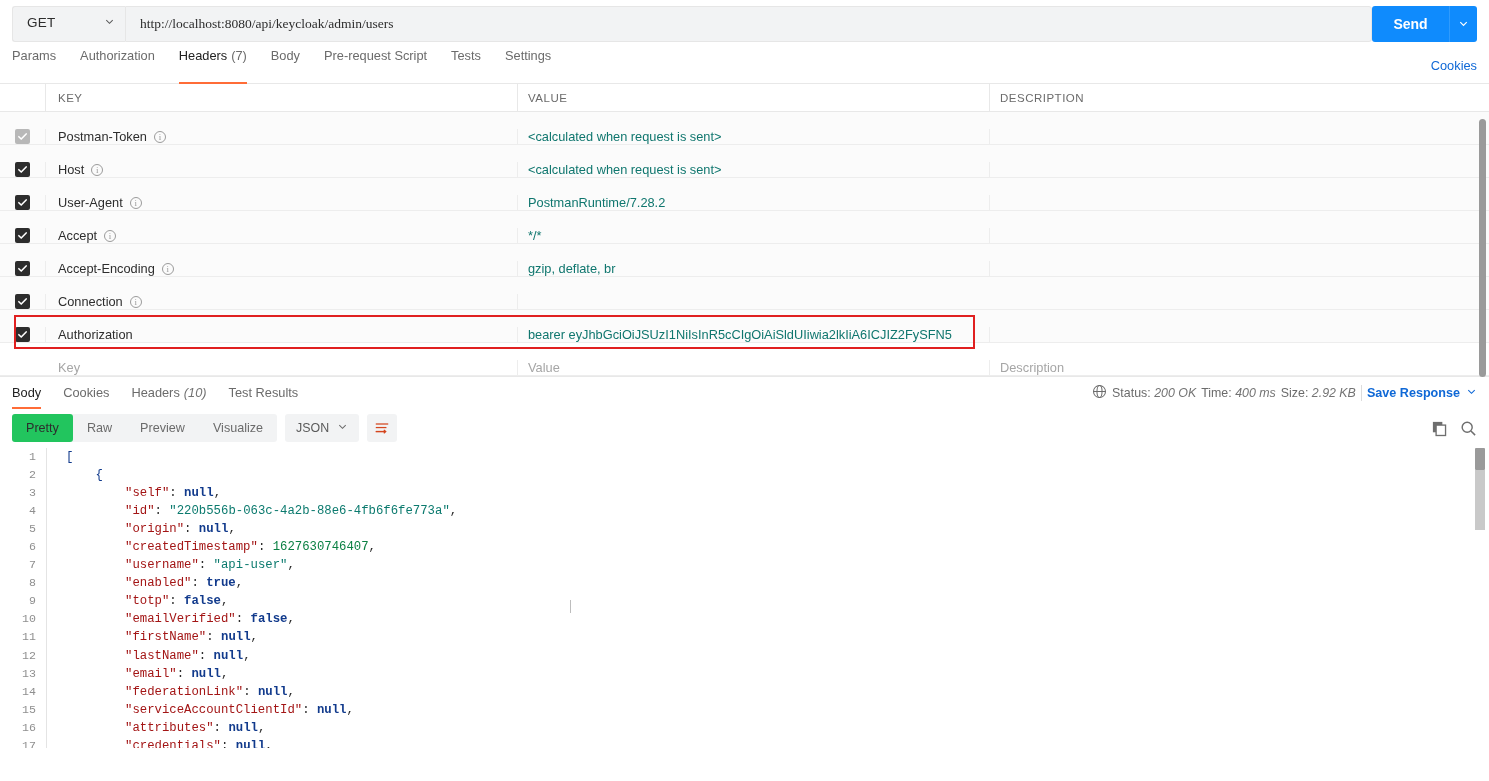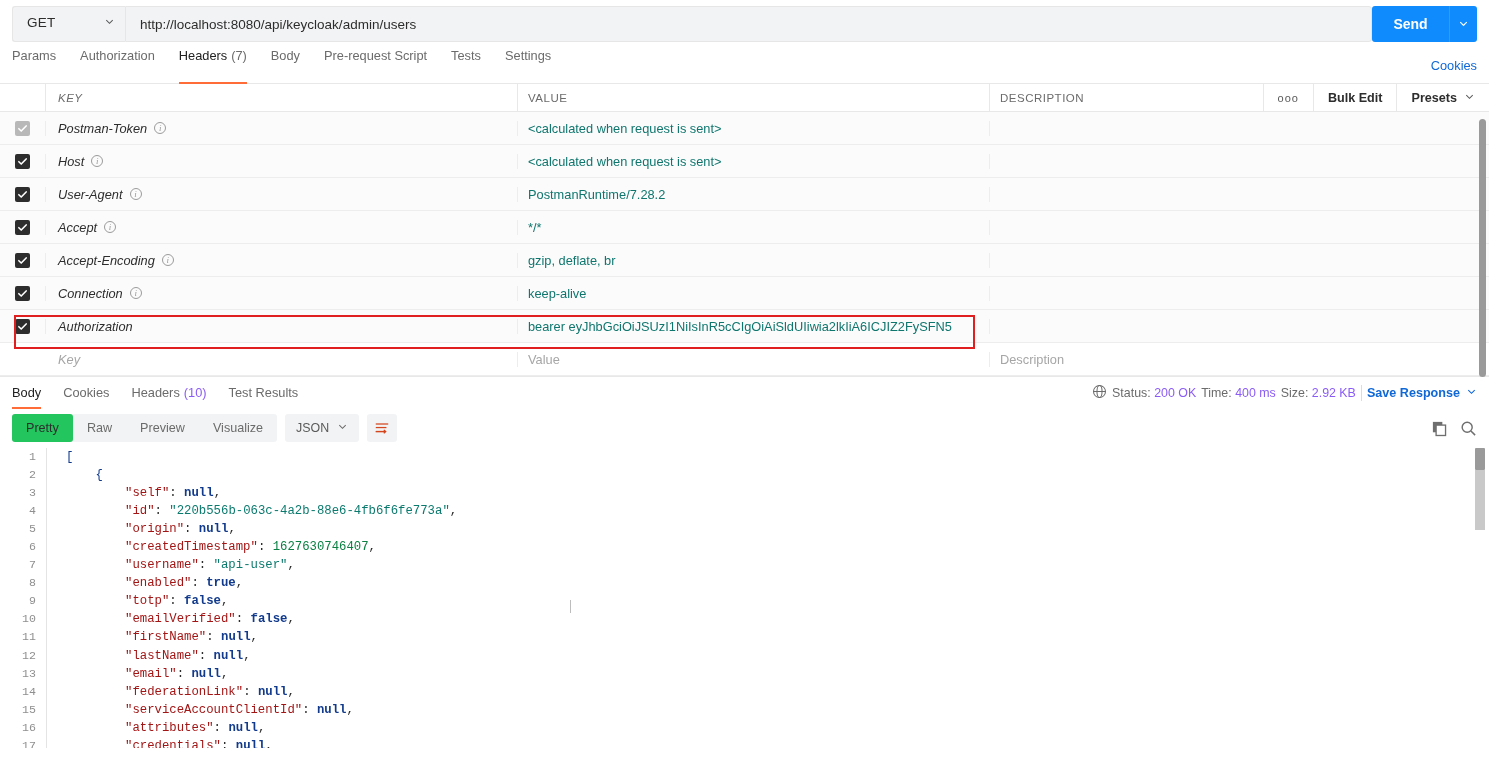--- a/index.html
+++ b/index.html
@@ -37,21 +37,21 @@
     flex: 1; height: 36px;
     background: #f2f3f4;
     border: 1px solid #e6e6e6;
     border-radius: 0 3px 3px 0;
     display: flex; align-items: center;
     padding: 0 12px;
   }
   .url-input {
     width: 100%; border: none; outline: none; background: transparent;
     font-size: 13.5px; color: #2d2d2d;
-    font-family: Liberation Sans, sans-serif;
+    font-family: Liberation Serif, serif;
   }
   .send-group { display: flex; margin-left: 0; border-radius: 6px; }
   .send-btn {
     background: #0f8bfd; color: #fff;
     border: none; border-radius: 3px 0 0 3px;
     height: 36px; width: 77px;
     font-size: 14px; font-weight: bold;
     cursor: pointer;
     font-family: "Liberation Sans", sans-serif;
   }
@@ -94,21 +94,21 @@
 
   
   .kv-section { position: relative; }
   .kv-head {
     display: flex; align-items: stretch;
     height: 28px;
     border-bottom: 1px solid #e8e8e8;
     background: #fff;
   }
   .kv-row {
-    display: flex; align-items: center;
+    display: flex; align-items: flex-end;
     height: 33px;
     border-bottom: 1px solid #ededed;
     background: #fbfbfb;
   }
   .kv-row.blank { background: #fff; }
   .cb-cell {
     width: 46px; flex: 0 0 46px;
     display: flex; align-items: center; justify-content: center;
     border-right: 1px solid #ededed;
   }
@@ -121,21 +121,20 @@
   }
   .cb.disabled { background: #b8b8b8; }
   .cb svg { display: block; }
   .col-key {
     flex: 0 0 472px; width: 472px;
     display: flex; align-items: center;
     padding-left: 12px;
     border-right: 1px solid #ededed;
     font-size: 12.8px; color: #2d2d2d;
     gap: 7px;
-    font-style: italic;
   }
   .col-val {
     flex: 0 0 472px; width: 472px;
     display: flex; align-items: center;
     padding-left: 10px;
     border-right: 1px solid #ededed;
     font-size: 12.8px; color: #0f766e;
     white-space: nowrap; overflow: hidden;
   }
   .col-desc {
@@ -197,21 +196,21 @@
     display: flex; align-items: center;
     cursor: pointer; position: relative;
   }
   .resp-tab:first-child { padding-left: 0; }
   .resp-tab.active { color: #212121; }
   .resp-tab.active::after {
     content: ""; position: absolute;
     left: 0; right: 11px; bottom: 0;
     height: 2px; background: #ff6c37;
   }
-  .green { color: #8b5cf6; }
+  .green { color: #737373; font-style: italic; }
   .resp-meta {
     margin-left: auto; display: flex; align-items: center;
     gap: 5px; font-size: 12.4px; color: #6b6b6b;
   }
   .resp-meta .sep {
     width: 1px; height: 16px; background: #dcdcdc;
   }
   .save-resp { color: #0f68d6; font-weight: bold; font-size: 12.6px; cursor: pointer; display:flex; align-items:center; gap:6px;}
 
   .view-bar {
@@ -333,32 +332,20 @@
     <div class="cookies-link">Cookies</div>
   </div>
 
   <div class="kv-section">
 
     <div class="kv-head">
       <div class="cb-cell"></div>
       <div class="col-key">KEY</div>
       <div class="col-val">VALUE</div>
       <div class="col-desc">DESCRIPTION</div>
-      <div class="kv-actions">
-        <div class="kv-act dots">ooo</div>
-        <div class="kv-act">Bulk Edit</div>
-        <div class="kv-act">
-          <span>Presets</span>
-          <span class="caret">
-            <svg width="11" height="11" viewBox="0 0 12 12">
-                <path d="M2.5 4.5 L6 8 L9.5 4.5" fill="none" stroke="#5a5a5a" stroke-width="1.1"></path>
-              </svg>
-          </span>
-        </div>
-      </div>
     </div>
 
     <div class="kv-row">
       <div class="cb-cell">
         <div class="cb disabled">
           <svg width="11" height="11" viewBox="0 0 12 12">
               <path d="M2 6.2 L4.6 8.8 L10 3.2" fill="none" stroke="#fff" stroke-width="1.7" stroke-linecap="round" stroke-linejoin="round"></path>
             </svg>
         </div>
       </div>
@@ -439,21 +426,20 @@
         <div class="cb">
           <svg width="11" height="11" viewBox="0 0 12 12">
               <path d="M2 6.2 L4.6 8.8 L10 3.2" fill="none" stroke="#fff" stroke-width="1.7" stroke-linecap="round" stroke-linejoin="round"></path>
             </svg>
         </div>
       </div>
       <div class="col-key">
         <span>Connection</span>
         <span class="info-i">i</span>
       </div>
-      <div class="col-val">keep-alive</div>
       <div class="col-desc"></div>
     </div>
 
     <div class="kv-row">
       <div class="cb-cell">
         <div class="cb">
           <svg width="11" height="11" viewBox="0 0 12 12">
               <path d="M2 6.2 L4.6 8.8 L10 3.2" fill="none" stroke="#fff" stroke-width="1.7" stroke-linecap="round" stroke-linejoin="round"></path>
             </svg>
         </div>

